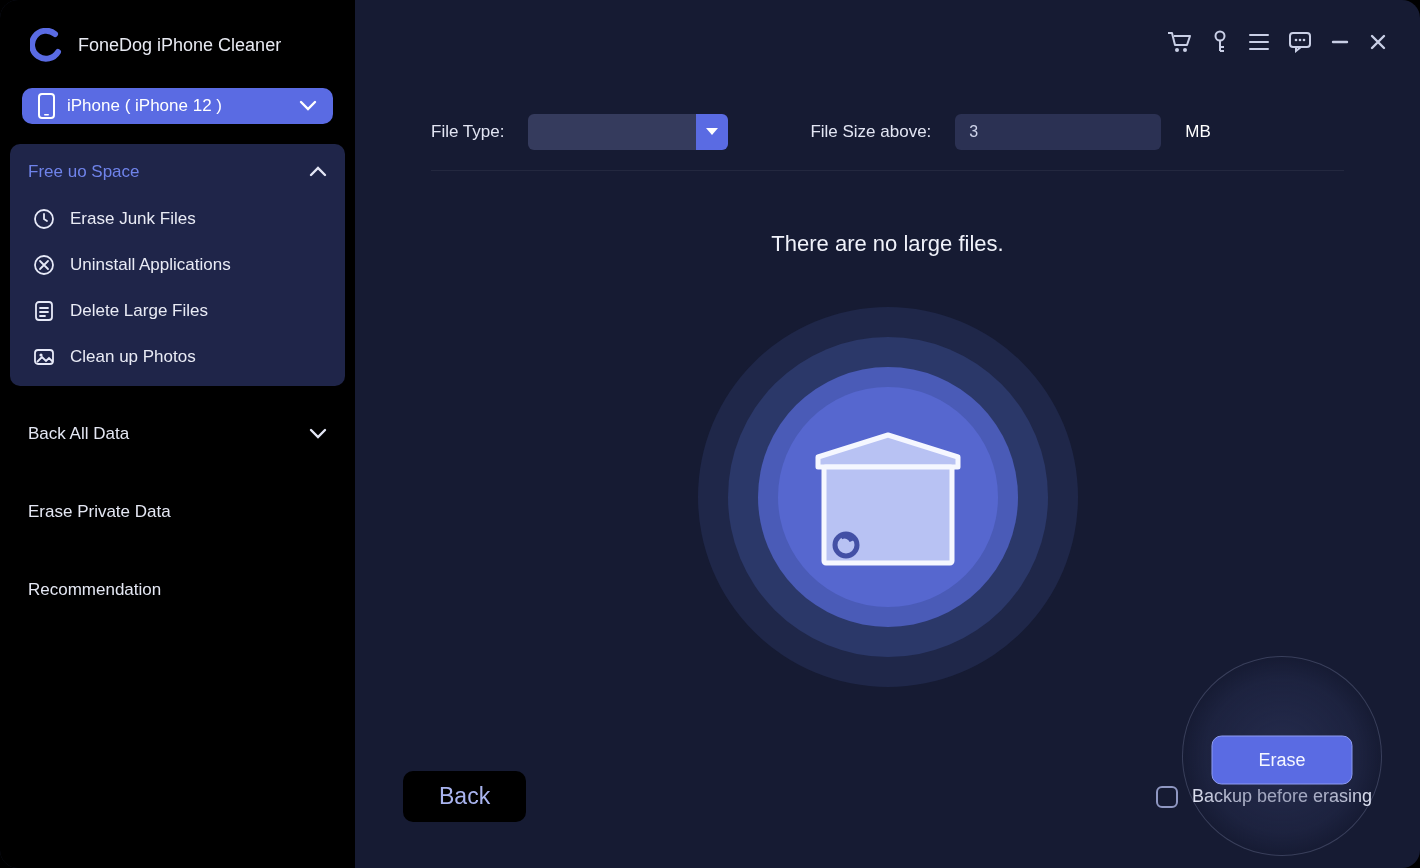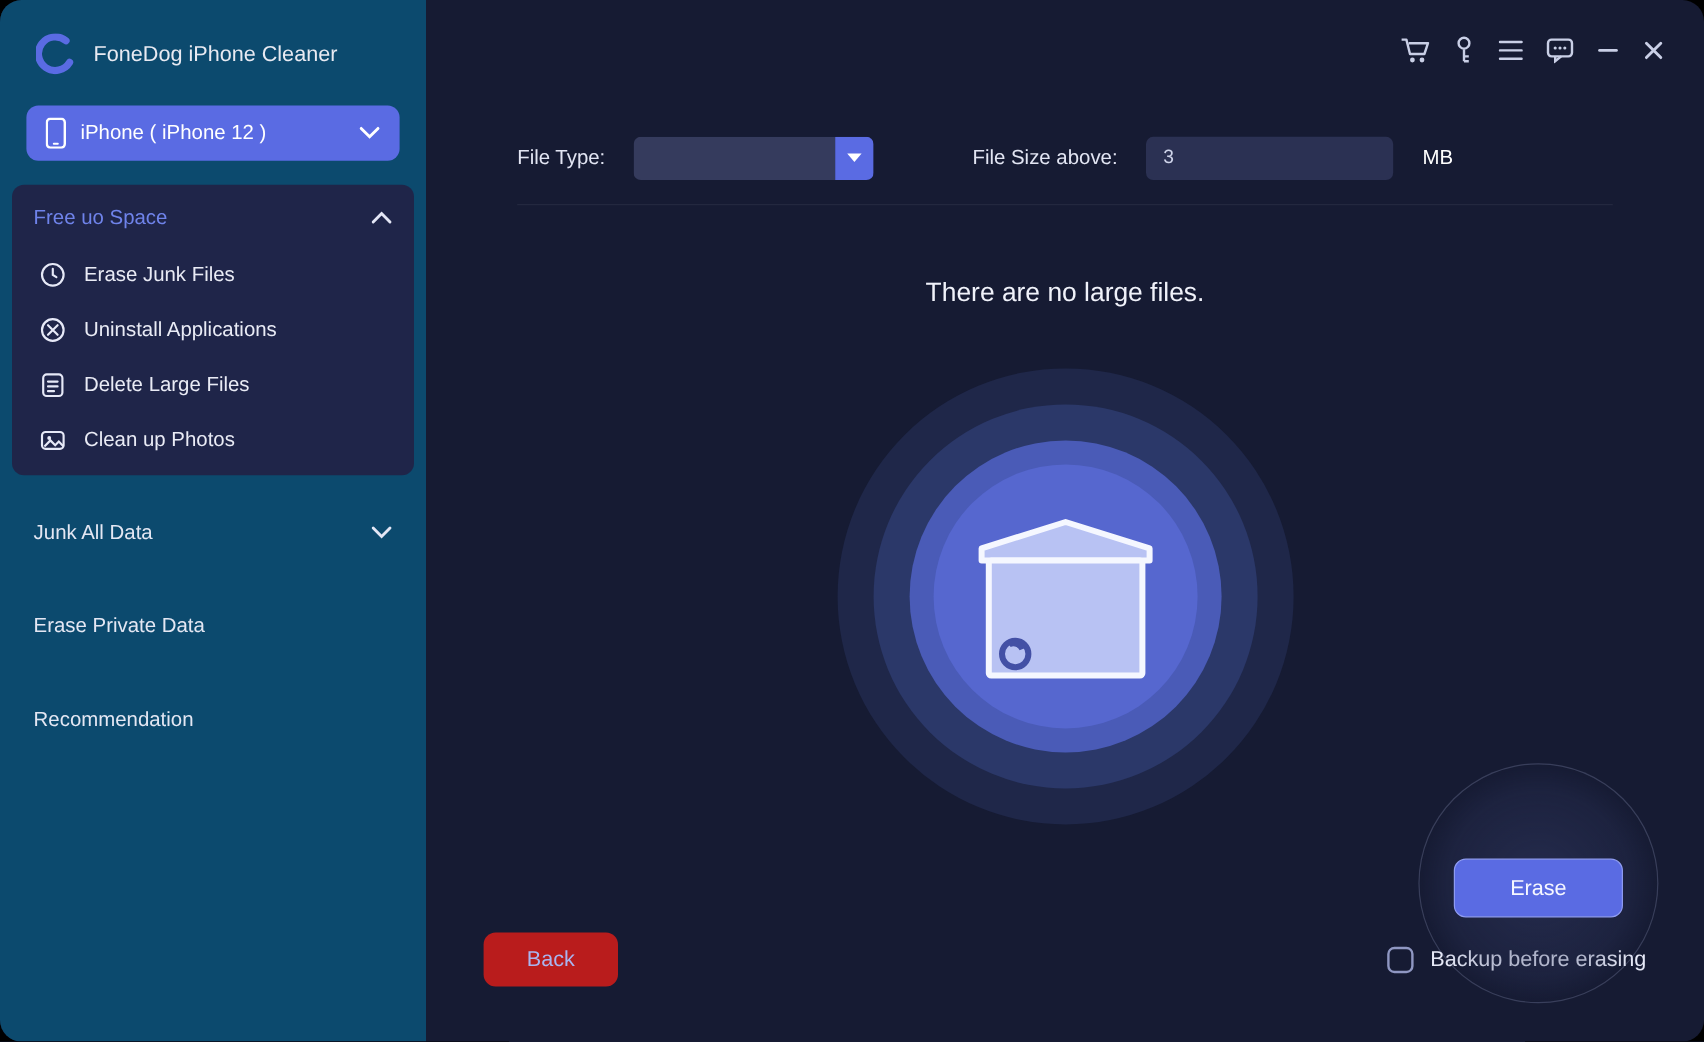--- a/index.html
+++ b/index.html
@@ -7,41 +7,41 @@
 .app-window {
   width: 1420px; height: 868px;
   background: #161b33;
   border-radius: 18px;
   overflow: hidden;
   display: flex;
   position: relative;
 }
 .sidebar {
   width: 355px;
-  background: #0c4a6e;
+  background: #000000;
   display: flex;
   flex-direction: column;
   padding: 0;
 }
 .brand {
   display: flex;
   align-items: center;
   padding: 28px 24px 18px 30px;
   gap: 14px;
 }
 .brand-logo {
   width: 34px; height: 34px;
   display: flex; align-items: center; justify-content: center;
 }
 .brand-text { display: flex; flex-direction: column; color: #e8eaf2; font-size: 18px; line-height: 1.35; }
 .device-pill {
   margin: 8px 22px 0 22px;
   background: #5a6be3;
   border-radius: 10px;
-  height: 46px;
+  height: 36px;
   display: flex;
   align-items: center;
   padding: 0 16px;
   color: #fff;
   font-size: 17px;
   gap: 12px;
   cursor: pointer;
 }
 .device-pill .chev { margin-left: auto; }
 .section {
@@ -150,44 +150,44 @@
   position: absolute; left: 50%; top: 50%; transform: translate(-50%,-50%);
   width: 172px; height: 160px;
 }
 .footer {
   position: absolute;
   left: 48px; right: 48px; bottom: 46px;
   display: flex;
   align-items: center;
 }
 .back-btn {
-  background: #b91c1c;
+  background: #000000;
   color: #a9b4ef;
   border-radius: 10px;
   padding: 12px 36px;
-  font-size: 18px;
+  font-size: 23px;
   cursor: pointer;
 }
 .backup-group {
   margin-left: auto;
   display: flex;
   align-items: center;
   gap: 14px;
   color: #e6e9f7;
   font-size: 18px;
 }
 .checkbox {
   width: 22px; height: 22px;
   border: 2px solid #8f97c2;
   border-radius: 6px;
   cursor: pointer;
 }
 .erase-wrap {
   position: absolute;
-  right: 38px; bottom: 32px;
+  right: 38px; bottom: 12px;
   width: 200px; height: 200px;
 }
 .erase-ring {
   position: absolute; inset: 0;
   border-radius: 50%;
   background: radial-gradient(circle, rgba(50,58,100,0.55) 0%, rgba(50,58,100,0.25) 55%, rgba(22,27,51,0.0) 72%);
   border: 1px solid rgba(180,190,230,0.22);
 }
 .erase-btn {
   position: absolute;
@@ -277,21 +277,21 @@
               <circle cx="8" cy="9" r="1.6" fill="#e6e9f7"></circle>
               <path d="M4 16 L9 11 L13 15 L16 12 L20 16" stroke="#e6e9f7" stroke-width="1.8" fill="none"></path>
             </svg>
         </span>
         <span>Clean up Photos</span>
       </div>
     </div>
 
     <div class="section">
       <div class="section-header dim">
-        <span>Junk All Data</span>
+        <span>Back All Data</span>
         <span class="chev">
           <svg width="18" height="12" viewBox="0 0 18 12">
               <path d="M2 2 L9 9 L16 2" stroke="#e3e6f5" stroke-width="2.4" fill="none" stroke-linecap="round"></path>
             </svg>
         </span>
       </div>
     </div>
 
     <div class="section">
       <div class="section-header dim">

